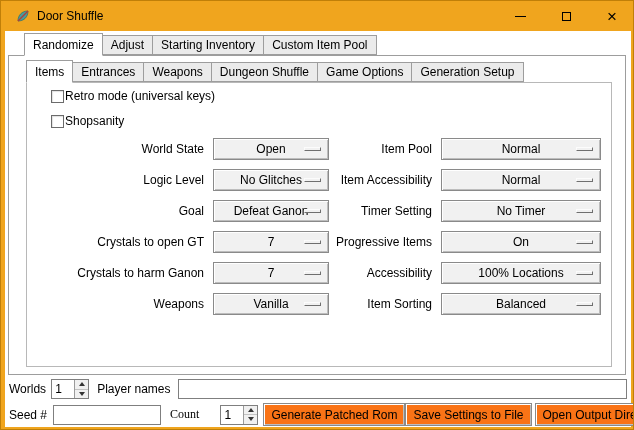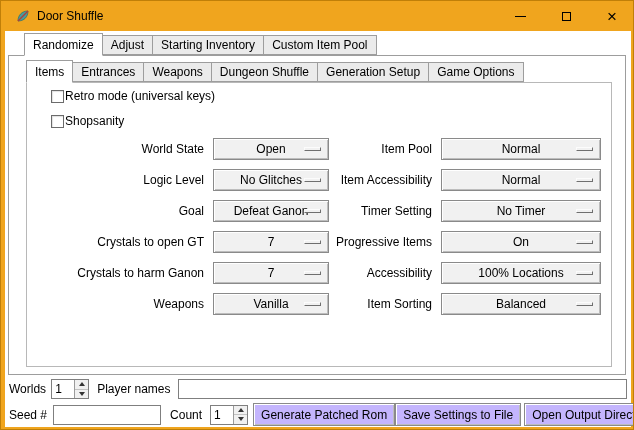--- a/index.html
+++ b/index.html
@@ -54,21 +54,21 @@
 
   
   .entry { height:20px; background:#fff; border:1px solid #7f7f7f; padding:0 4px; font:inherit; cursor:text; }
   .spin { display:flex; width:38px; height:20px; border:1px solid #7f7f7f; background:#fff; }
   .spin-val { flex:1; min-width:0; border:none; padding:0 0 0 3px; font:inherit; background:#fff; cursor:text; }
   .spin-arrows { width:14px; display:flex; flex-direction:column; border-left:1px solid #9a9a9a; }
   .spin-btn { flex:1; background:#f0f0f0; display:flex; align-items:center; justify-content:center; }
   .spin-btn.up { border-bottom:1px solid #c2c2c2; }
   .tri-up   { width:0; height:0; border-left:3px solid transparent; border-right:3px solid transparent; border-bottom:4px solid #333; }
   .tri-down { width:0; height:0; border-left:3px solid transparent; border-right:3px solid transparent; border-top:4px solid #333; }
-  .push-btn { height:23px; background:#c4b5fd; border:1px solid #8a8a8a;
+  .push-btn { height:23px; background:#f97316; border:1px solid #8a8a8a;
               box-shadow: inset 1px 1px 0 #ffffff, inset -1px -1px 0 #bdbdbd;
               display:flex; align-items:center; padding:0 7px; white-space:nowrap; }
 
   
   .bottom-row1 { position:absolute; left:4px; right:3px; top:347px; height:22px; display:flex; align-items:center; }
   .bottom-row2 { position:absolute; left:4px; right:2px; top:372px; height:23px; display:flex; align-items:center; }
   .lbl { white-space:nowrap; }
   .spacer { flex:1; }
 </style>
 </head>
@@ -106,22 +106,22 @@
       <div class="tab">Custom Item Pool</div>
     </div>
 
     <div class="outer-frame">
 
       <div class="tabs inner-tabs">
         <div class="tab selected">Items</div>
         <div class="tab">Entrances</div>
         <div class="tab">Weapons</div>
         <div class="tab">Dungeon Shuffle</div>
+        <div class="tab">Game Options</div>
         <div class="tab">Generation Setup</div>
-        <div class="tab">Game Options</div>
       </div>
 
       <div class="inner-frame">
 
         <div class="cb-row" style="top:6px;">
           <span class="cb-box"></span>
           <span>Retro mode (universal keys)</span>
         </div>
         <div class="cb-row" style="top:31px;">
           <span class="cb-box"></span>
@@ -237,21 +237,21 @@
             </div>
         </div>
       </div>
       <span class="lbl" style="margin-left:8px; margin-right:7px;">Player names</span>
       <input class="entry" style="flex: 1 1 0%; margin-right: 1px;" value="">
     </div>
 
     <div class="bottom-row2">
       <span class="lbl" style="margin-right:6px;">Seed #</span>
       <input class="entry" style="width: 108px;" value="">
-      <span class="lbl" style="margin-left:9px; margin-right:8px;">Count</span>
+      <span class="lbl" style="margin-left:9px; margin-right:21px;font-family:Liberation Serif, serif;">Count</span>
       <div class="spin">
         <input class="spin-val" value="1" style="">
         <div class="spin-arrows">
           <div class="spin-btn up">
               <span class="tri-up"></span>
             </div>
           <div class="spin-btn">
               <span class="tri-down"></span>
             </div>
         </div>

